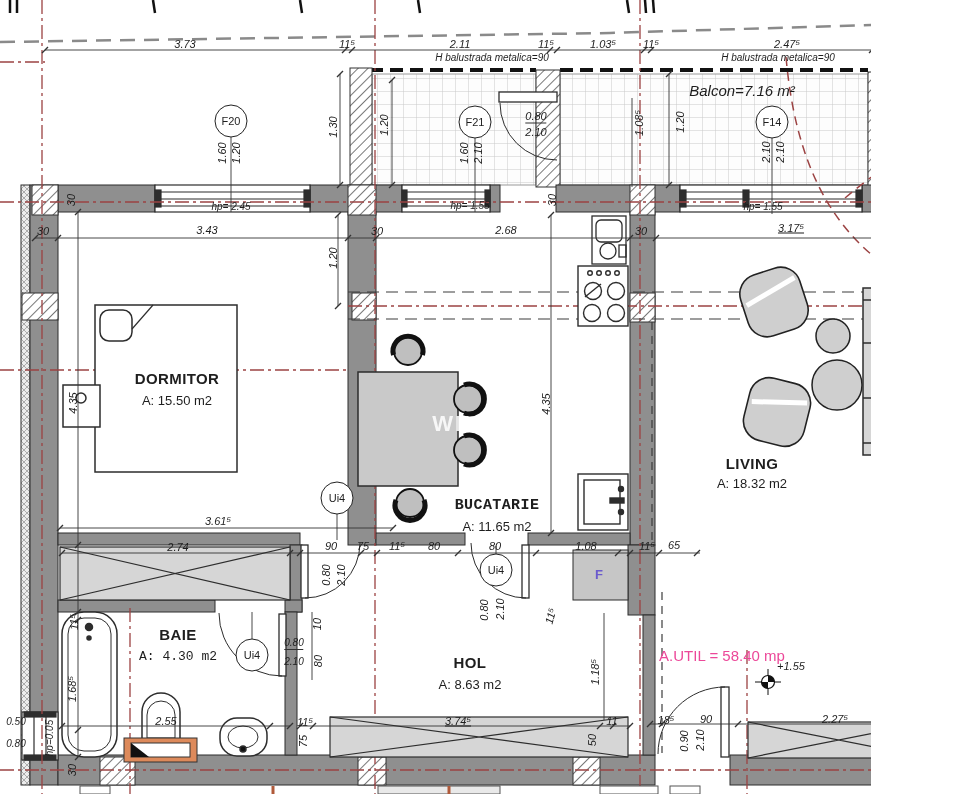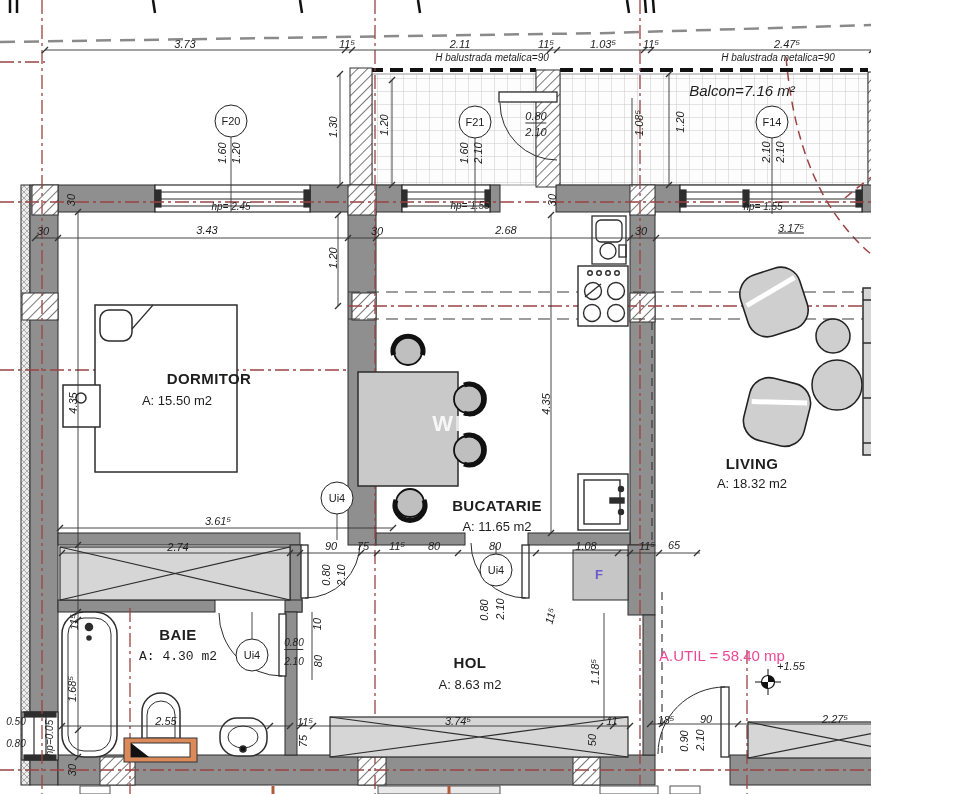--- a/index.html
+++ b/index.html
@@ -390,23 +390,23 @@
       <div class="lbl dim" style="left: 71px; top: 200px; transform: translate(-50%, -50%) rotate(-90deg);">30</div>
       <div class="lbl dim" style="left: 552px; top: 200px; transform: translate(-50%, -50%) rotate(-90deg);">30</div>
       <div class="lbl dim" style="left: 880px; top: 201px; transform: translate(-50%, -50%) rotate(-90deg);">30</div>
       <div class="lbl dim" style="left: 72px; top: 770px; transform: translate(-50%, -50%) rotate(-90deg);">30</div>
       <div class="lbl dim" style="left: 881px; top: 772px; transform: translate(-50%, -50%) rotate(-90deg);">30</div>
       <div class="lbl dim" style="left: 946px; top: 674px; transform: translate(-50%, -50%);">30</div>
       <div class="lbl dim" style="left: 333px; top: 258px; transform: translate(-50%, -50%) rotate(-90deg);">1.20</div>
       <div class="lbl dim" style="left: 73px; top: 403px; transform: translate(-50%, -50%) rotate(-90deg);">4.35</div>
       <div class="lbl dim" style="left: 546px; top: 404px; transform: translate(-50%, -50%) rotate(-90deg);">4.35</div>
       <div class="lbl dim" style="left: 882px; top: 487px; transform: translate(-50%, -50%) rotate(-90deg);">6.15</div>
-      <div class="lbl room" style="left: 177px; top: 378px; transform: translate(-50%, -50%); margin-left: 32px;">DORMITOR</div>
+      <div class="lbl room" style="left: 177px; top: 378px; transform: translate(-50%, -50%);">DORMITOR</div>
       <div class="lbl area" style="left: 177px; top: 400px; transform: translate(-50%, -50%);">A: 15.50 m2</div>
-      <div class="lbl room" style="left: 497px; top: 505px; transform: translate(-50%, -50%);">BUCATARIE</div>
+      <div class="lbl room" style="left: 497px; top: 505px; transform: translate(-50%, -50%); font-family: Liberation Mono, monospace;">BUCATARIE</div>
       <div class="lbl area" style="left: 497px; top: 526px; transform: translate(-50%, -50%);">A: 11.65 m2</div>
       <div class="lbl room" style="left: 752px; top: 463px; transform: translate(-50%, -50%);">LIVING</div>
       <div class="lbl area" style="left: 752px; top: 483px; transform: translate(-50%, -50%);">A: 18.32 m2</div>
       <div class="lbl room" style="left: 178px; top: 634px; transform: translate(-50%, -50%);">BAIE</div>
       <div class="lbl area" style="left: 178px; top: 656px; transform: translate(-50%, -50%); font-family: Liberation Mono, monospace;">A: 4.30 m2</div>
       <div class="lbl room" style="left: 470px; top: 662px; transform: translate(-50%, -50%);">HOL</div>
       <div class="lbl area" style="left: 470px; top: 684px; transform: translate(-50%, -50%);">A: 8.63 m2</div>
       <div class="lbl red" style="left: 722px; top: 648px; transform: translate(-50%, -50%);">A.UTIL = 58.40 mp</div>
       <div class="lbl dim" style="left: 791px; top: 666px; transform: translate(-50%, -50%); text-align: right;">+1.55</div>
       <div class="lbl marker" style="left: 337px; top: 498px; transform: translate(-50%, -50%);">Ui4</div>
@@ -433,21 +433,21 @@
       <div class="lbl dim" style="left: 74px; top: 622px; transform: translate(-50%, -50%) rotate(-90deg);">11⁵</div>
       <div class="lbl dim" style="left: 72px; top: 689px; transform: translate(-50%, -50%) rotate(-90deg);">1.68⁵</div>
       <div class="lbl dim" style="left: 166px; top: 721px; transform: translate(-50%, -50%);">2.55</div>
       <div class="lbl small" style="left: 50px; top: 738px; transform: translate(-50%, -50%) rotate(-90deg);">hp=0.05</div>
       <div class="lbl small" style="left: 16px; top: 722px; transform: translate(-50%, -50%);">0.50</div>
       <div class="lbl small" style="left: 16px; top: 744px; transform: translate(-50%, -50%);">0.80</div>
       <div class="lbl dim" style="left: 317px; top: 624px; transform: translate(-50%, -50%) rotate(-90deg);">10</div>
       <div class="lbl dim" style="left: 318px; top: 661px; transform: translate(-50%, -50%) rotate(-90deg);">80</div>
       <div class="lbl dim" style="left: 551px; top: 616px; transform: translate(-50%, -50%) rotate(-75deg);">11⁵</div>
       <div class="lbl dim" style="left: 595px; top: 672px; transform: translate(-50%, -50%) rotate(-90deg);">1.18⁵</div>
-      <div class="lbl dim" style="left: 458px; top: 721px; transform: translate(-50%, -50%);">3.74⁵</div>
+      <div class="lbl dim" style="left: 458px; top: 721px; transform: translate(-50%, -50%); text-decoration: underline;">3.74⁵</div>
       <div class="lbl dim" style="left: 305px; top: 722px; transform: translate(-50%, -50%);">11⁵</div>
       <div class="lbl dim" style="left: 592px; top: 740px; transform: translate(-50%, -50%) rotate(-90deg);">50</div>
       <div class="lbl dim" style="left: 303px; top: 741px; transform: translate(-50%, -50%) rotate(-90deg);">75</div>
       <div class="lbl dim" style="left: 666px; top: 720px; transform: translate(-50%, -50%);">18⁵</div>
       <div class="lbl dim" style="left: 706px; top: 719px; transform: translate(-50%, -50%);">90</div>
       <div class="lbl dim" style="left: 835px; top: 719px; transform: translate(-50%, -50%);">2.27⁵</div>
       <div class="lbl dim" style="left: 612px; top: 721px; transform: translate(-50%, -50%);">11</div>
       <div class="lbl fridge" style="left: 599px; top: 574px; transform: translate(-50%, -50%);">F</div>
       <div class="lbl wm" style="left: 452px; top: 424px; transform: translate(-50%, -50%);">WE</div>
     </div>

